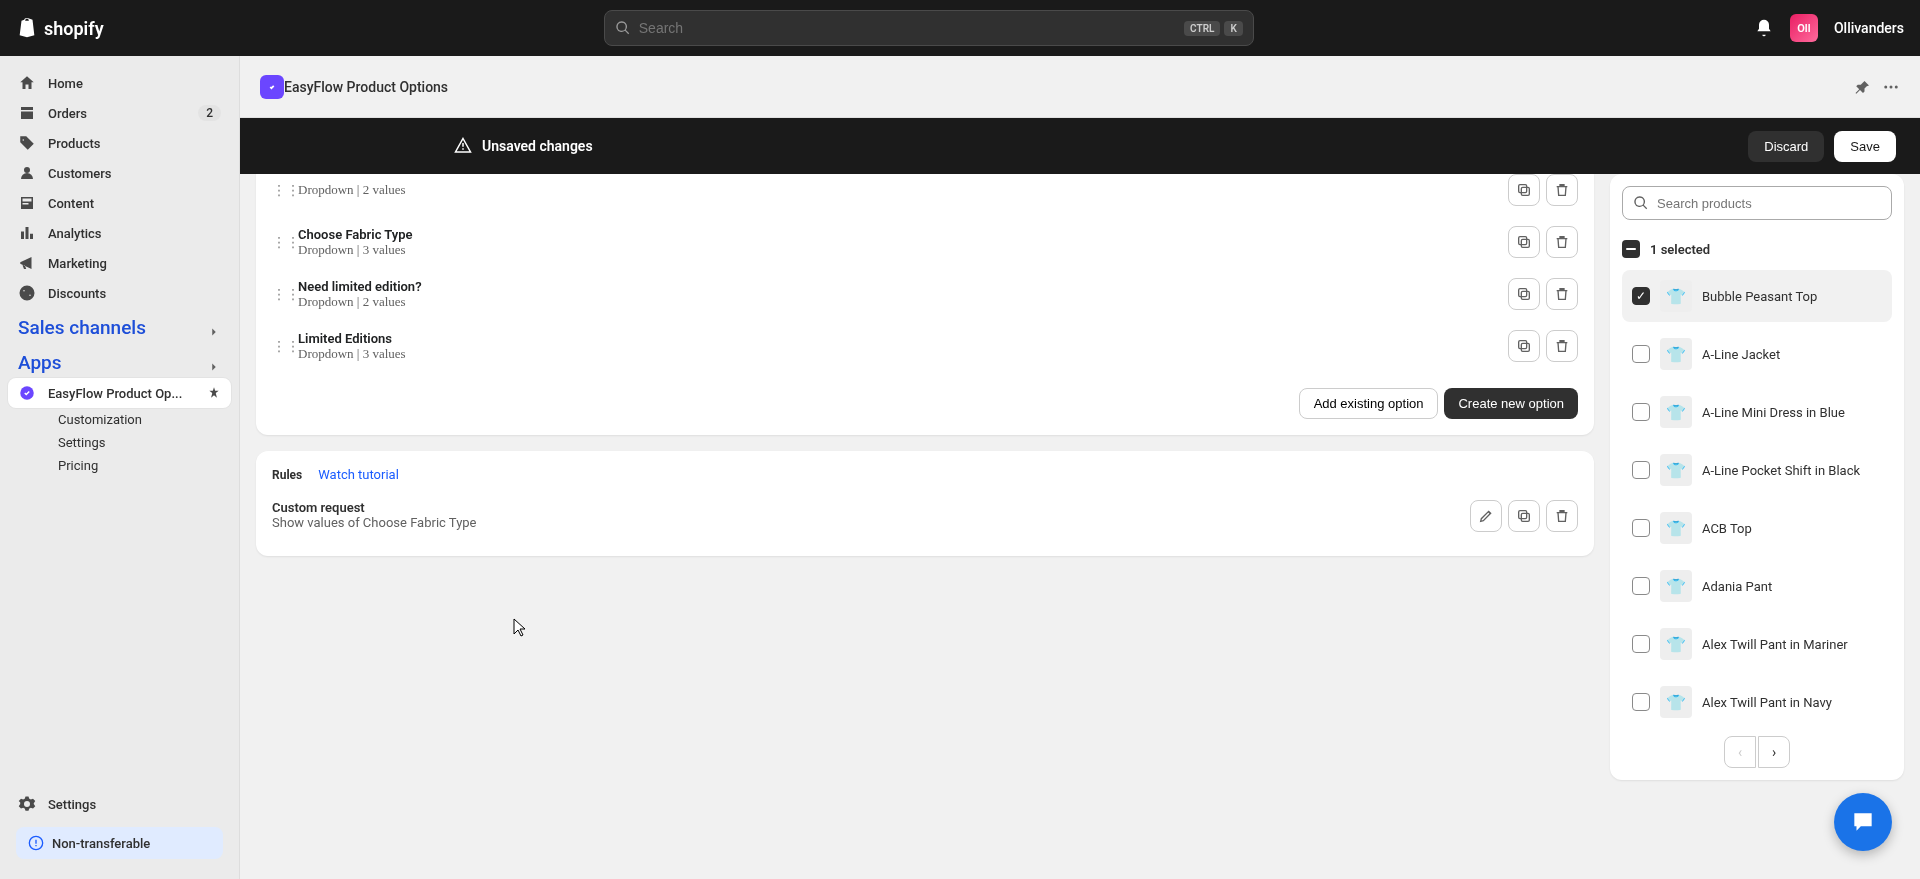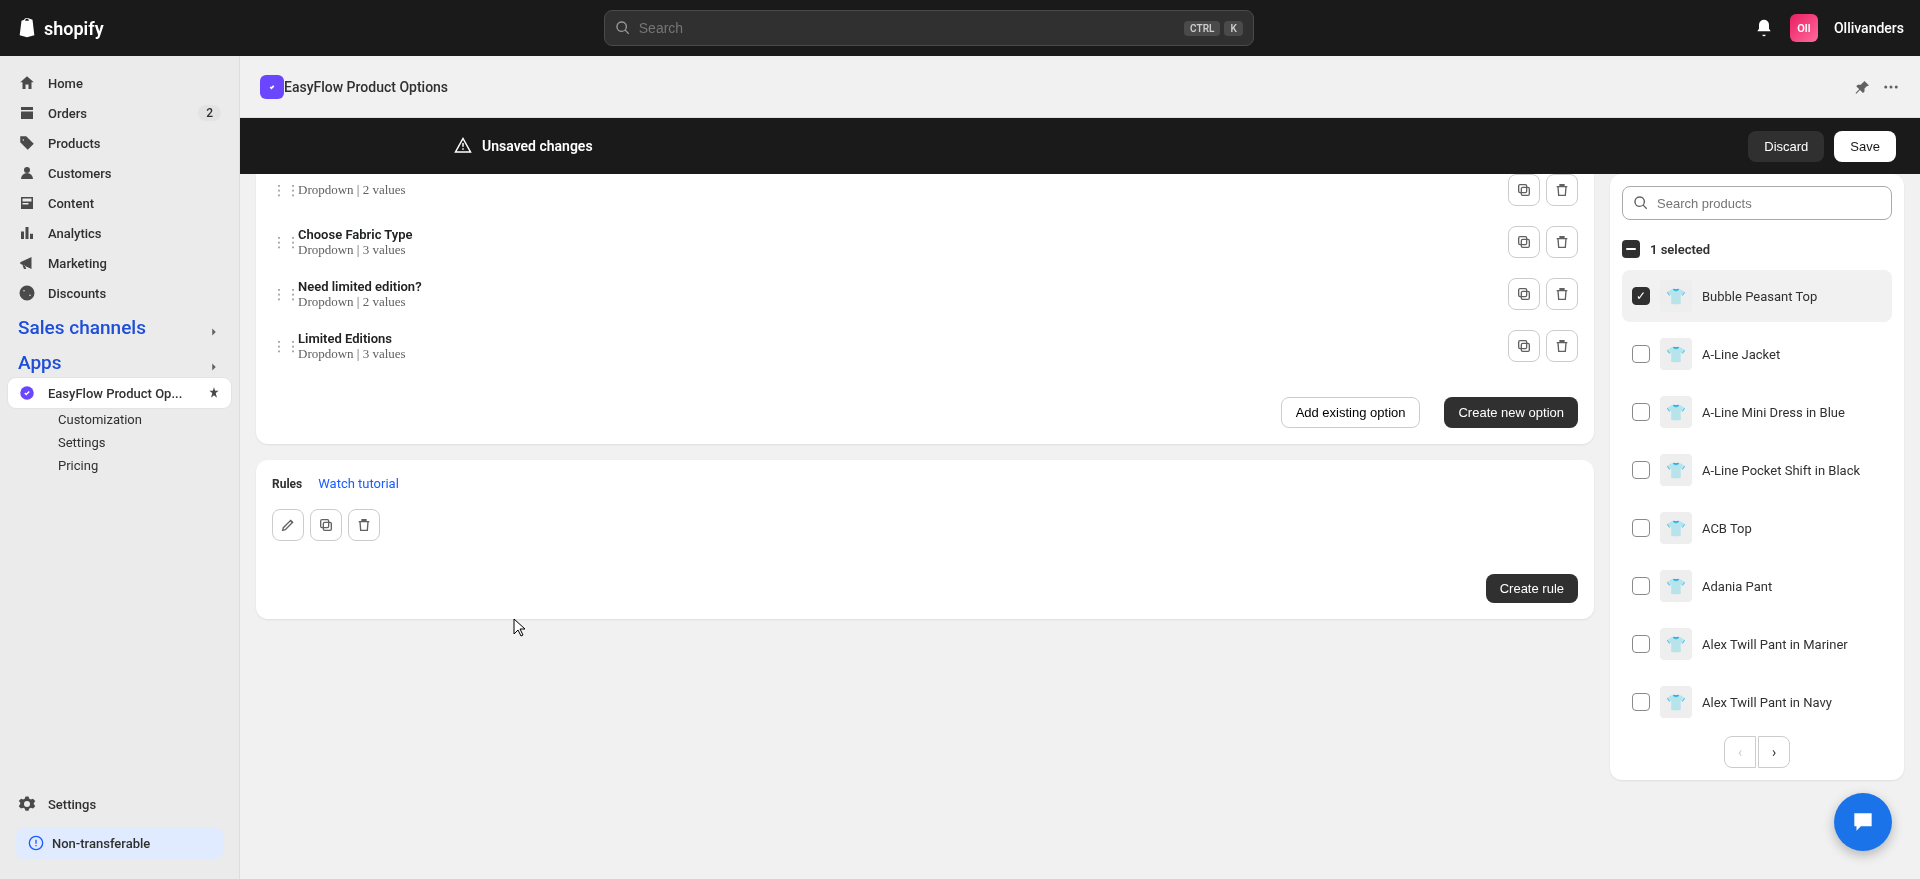--- a/index.html
+++ b/index.html
@@ -64,21 +64,21 @@
 
 
 .option-row { display: flex; align-items: center; gap: 12px; padding: 10px 0; }
 .drag-handle { width: 14px; color: #8a8a8a; cursor: grab; }
 .option-info { flex: 1; }
 .option-title { font-size: 13px; font-weight: 600; color: #202223; }
 .option-meta { font-size: 13px; color: #616161; font-family: Liberation Serif, serif; }
 .row-actions { display: flex; gap: 6px; }
 .icon-btn { width: 32px; height: 32px; border: 1px solid #ccc; border-radius: 8px; background: #fff; display: flex; align-items: center; justify-content: center; cursor: pointer; }
 .icon-btn svg { width: 16px; height: 16px; fill: #616161; }
-.card-actions { display: flex; justify-content: flex-end; gap: 24px; margin-top: 25px; }
+.card-actions { display: flex; justify-content: flex-end; gap: 6px; margin-top: 16px; }
 .btn-light { border: 1px solid #ccc; background: #fff; border-radius: 8px; padding: 7px 14px; font-size: 13px; font-weight: 500; cursor: pointer; }
 .btn-dark { background: #303030; color: #fff; border-radius: 8px; padding: 7px 14px; font-size: 13px; font-weight: 500; cursor: pointer; border: none; }
 
 .rules-header { display: flex; align-items: center; gap: 16px; margin-bottom: 10px; }
 .rules-title { font-size: 12px; font-weight: 700; }
 .rules-link { color: #1a5cff; font-size: 13px; cursor: pointer; }
 .rule-row { display: flex; align-items: flex-start; gap: 12px; padding: 8px 0; }
 .rule-info { flex: 1; }
 .rule-name { font-size: 13px; font-weight: 600; }
 .rule-desc { font-size: 13px; color: #616161; }
@@ -366,41 +366,42 @@
             <button class="btn-dark">Create new option</button>
           </div>
         </div>
 
         <div class="card">
           <div class="rules-header">
             <span class="rules-title">Rules</span>
             <span class="rules-link">Watch tutorial</span>
           </div>
           <div class="rule-row">
+            <div class="rule-info">
+              <div class="rule-name">Custom request</div>
+              <div class="rule-desc">Show values of Choose Fabric Type</div>
+            </div>
             <div class="row-actions">
               <button class="icon-btn">
                   <svg viewBox="0 0 24 24">
                     <path d="M4 20l1-4L16 5l3 3L8 19l-4 1zm12-14l3 3" stroke="#616161" stroke-width="2" fill="none"></path>
                   </svg>
                 </button>
               <button class="icon-btn">
                   <svg viewBox="0 0 24 24">
                     <rect x="8" y="8" width="12" height="12" rx="2" fill="none" stroke="#616161" stroke-width="2"></rect>
                     <rect x="4" y="4" width="12" height="12" rx="2" fill="none" stroke="#616161" stroke-width="2"></rect>
                   </svg>
                 </button>
               <button class="icon-btn">
                   <svg viewBox="0 0 24 24">
                     <path d="M6 7h12l-1 13H7zm3-3h6v2H9zM4 7h16" stroke="#616161" stroke-width="2" fill="none"></path>
                   </svg>
                 </button>
             </div>
-          </div>
-          <div class="card-actions">
-            <button class="btn-dark">Create rule</button>
           </div>
         </div>
       </div>
 
       <div class="content-side">
         <div class="card" style="padding:12px;">
           <div class="prod-search">
             <svg viewBox="0 0 24 24">
                 <path d="M10 2a8 8 0 016.3 12.9l5 5-1.4 1.4-5-5A8 8 0 1110 2zm0 2a6 6 0 100 12 6 6 0 000-12z"></path>
               </svg>

